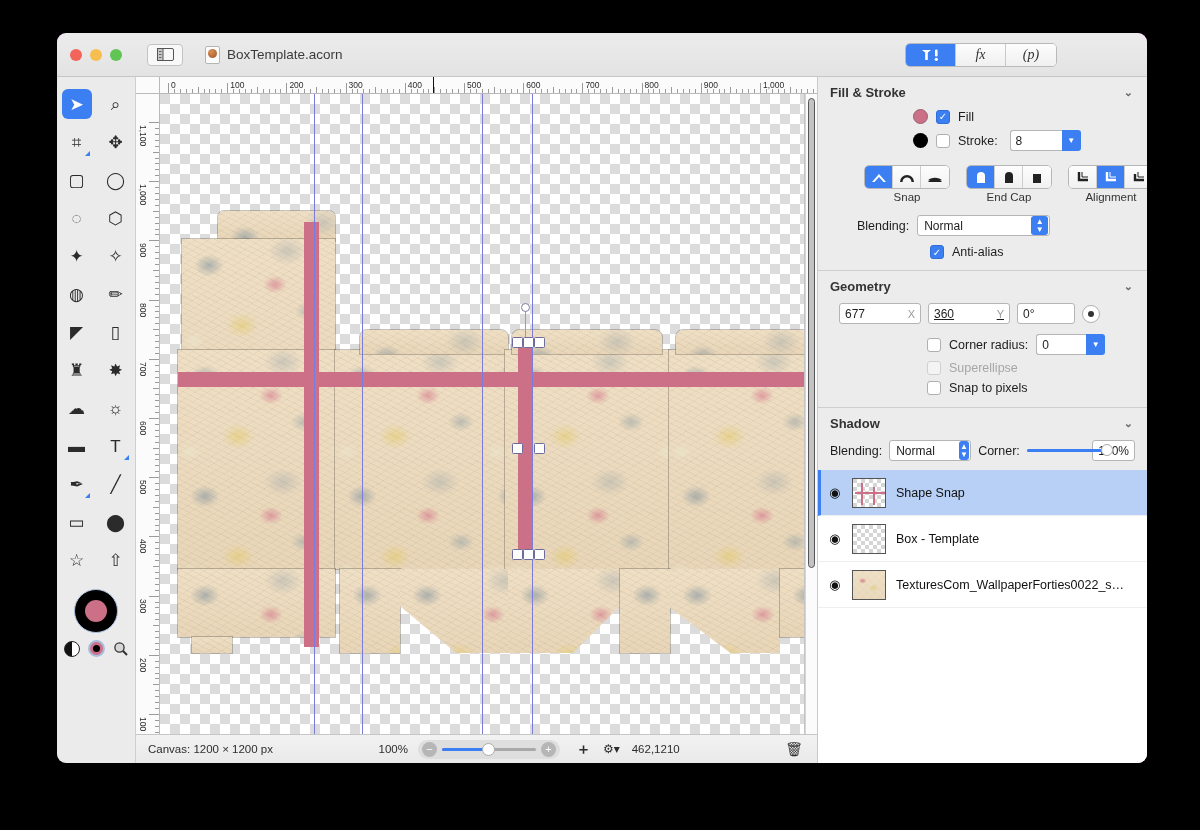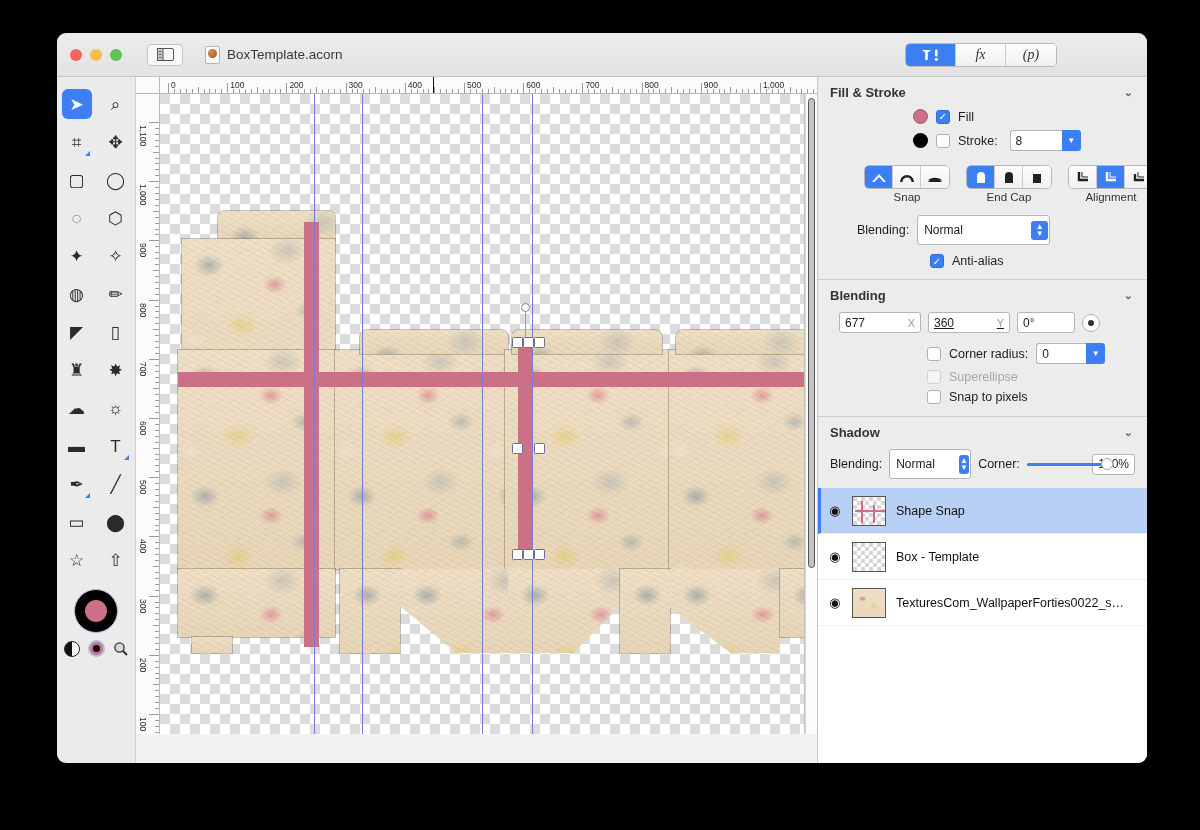--- a/index.html
+++ b/index.html
@@ -278,21 +278,21 @@
     width: 28px; height: 22px;
     display:flex;align-items:center;justify-content:center;
     border-right: 1px solid #cdcdcd; font-size: 13px; color:#222;
     background: linear-gradient(#fdfdfd,#f1f1f1);
   }
   .seg:last-child { border-right:none; }
   .seg.on { background:#3b7ff2; color:#fff; }
   .seg-label { text-align:center; font-size: 11.5px; color:#333; margin-top:2px; }
   .popup {
     background:#fff; border:1px solid #b5b5b5; border-radius:3px;
-    height:30px; display:flex; align-items:center; justify-content:space-between;
+    height:21px; display:flex; align-items:center; justify-content:space-between;
     padding-left:6px; font-size:12px;gap:23px;
   }
   .popup .arrows {
     width:17px;height:19px;background:#3b7ff2;border-radius:3px;margin:1px;
     display:flex;align-items:center;justify-content:center;color:#fff;font-size:8px;
     line-height:0.9; flex-direction:column;
   }
   
   #layers { flex: 1; background:#fff; overflow:hidden; }
   .layer-row {
@@ -749,20 +749,38 @@
           <div class="selhandle" style="left:352px; top:455px;"></div>
           <div class="selhandle" style="left:363px; top:455px;"></div>
           <div class="selhandle" style="left:374px; top:455px;"></div>
         </div>
       </div>
 
       <div id="scroll-v">
         <div class="thumb"></div>
       </div>
 
+      <div id="statusbar">
+        <span id="canvas-size">Canvas: 1200 × 1200 px</span>
+        <span id="zoom-pct">100%</span>
+        <div id="zoom-slider-wrap">
+          <div class="zbtn">−</div>
+          <div id="ztrack">
+            <div class="fill"></div>
+            <div class="knob"></div>
+          </div>
+          <div class="zbtn">+</div>
+        </div>
+        <div id="status-right">
+          <span style="font-size:15px;font-weight:bold;">＋</span>
+          <span style="font-size:12px;">⚙▾</span>
+          <span>462,1210</span>
+        </div>
+        <span id="trash-icon">🗑</span>
+      </div>
     </div>
 
     <div id="inspector">
 
       <div class="section-head">
         <span>Fill &amp; Stroke</span>
         <span class="chev">⌄</span>
       </div>
 
       <div class="row" style="padding-left:95px;">
@@ -862,21 +880,21 @@
       </div>
 
       <div class="row" style="padding-left:112px; margin-top:3px; margin-bottom:8px;">
         <div class="cb on">✓</div>
         <span>Anti-alias</span>
       </div>
 
       <div class="sec-divider"></div>
 
       <div class="section-head">
-        <span>Blending</span>
+        <span>Geometry</span>
         <span class="chev">⌄</span>
       </div>
 
       <div class="row" style="padding-left:21px; gap:7px;">
         <div class="field" style="width:82px; justify-content:space-between;">
           <span>677</span>
           <span style="color:#9a9a9a;font-size:11px;">X</span>
         </div>
         <div class="field" style="width:82px; justify-content:space-between;text-decoration:underline;">
           <span>360</span>

